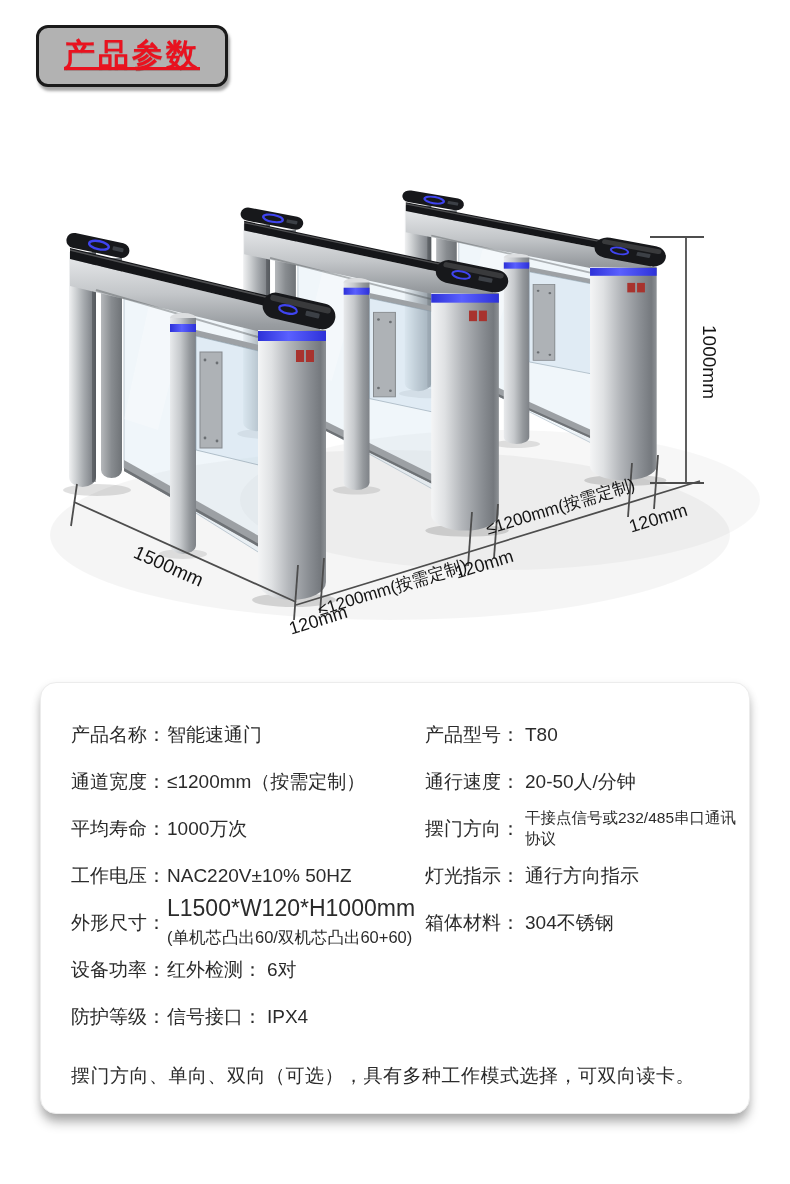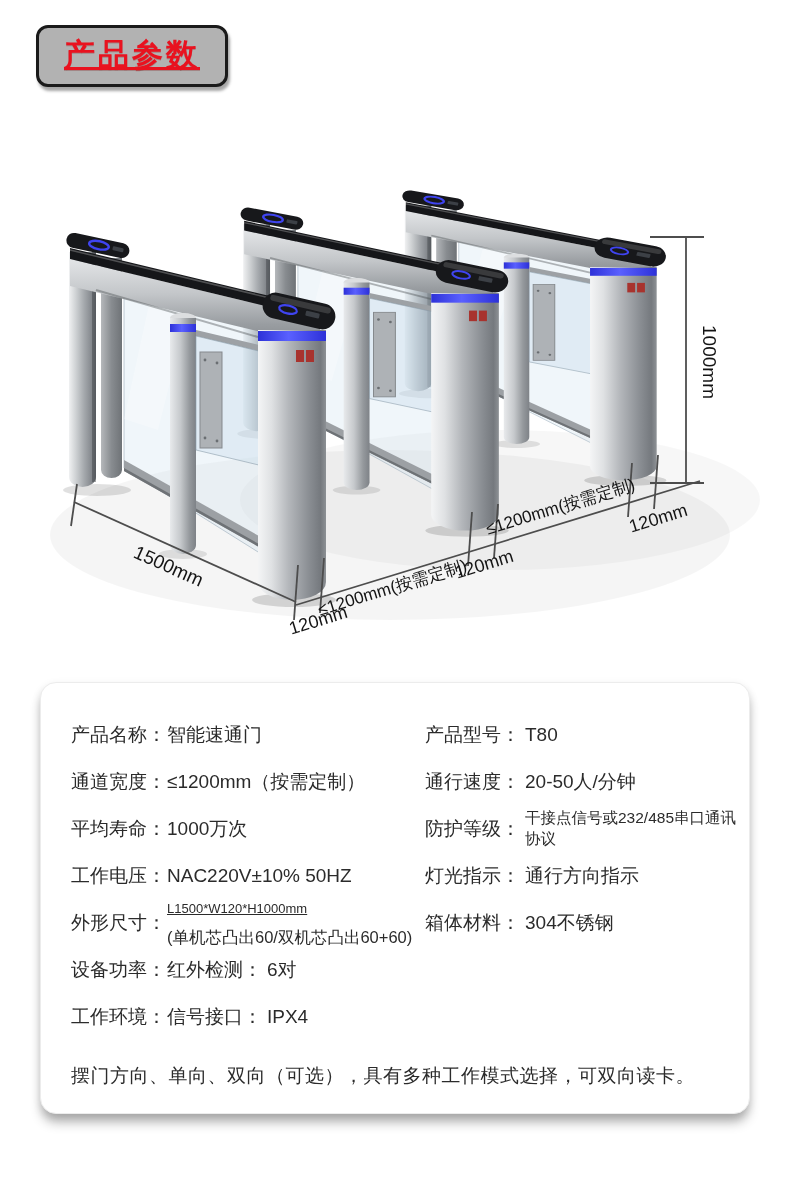--- a/index.html
+++ b/index.html
@@ -35,21 +35,21 @@
     box-sizing:border-box;
     padding:28px 0 0 30px;
   }
   .spec-row{display:flex;align-items:center;height:47px;}
   .cl-label{width:96px;font-size:19px;flex:none;}
   .cl-value{width:258px;font-size:19px;flex:none;}
   .cr-label{width:100px;font-size:19px;flex:none;}
   .cr-value{flex:1;font-size:19px;padding-right:8px;}
   .cr-value.small{font-size:15.5px;}
   .cl-value.dim2{line-height:21px;}
-  .cl-value.dim2 .dim-main{font-size:13px;text-decoration:underline;}
+  .cl-value.dim2 .dim-main{font-size:23px;}
   .cl-value.dim2 .dim-note{font-size:16.5px;margin-top:8px;}
   .spec-note{
     margin-top:16px;height:40px;display:flex;align-items:center;
     font-size:19px;letter-spacing:.5px;padding-right:0;
   }
 </style>
 </head>
 <body>
 
 <div class="badge">
@@ -198,21 +198,21 @@
   <div class="spec-row">
     <div class="cl-label">通道宽度：</div>
     <div class="cl-value">≤1200mm（按需定制）</div>
     <div class="cr-label">通行速度：</div>
     <div class="cr-value">20-50人/分钟</div>
   </div>
 
   <div class="spec-row">
     <div class="cl-label">平均寿命：</div>
     <div class="cl-value">1000万次</div>
-    <div class="cr-label">防护等级：</div>
+    <div class="cr-label">摆门方向：</div>
     <div class="cr-value small">干接点信号或232/485串口通讯协议</div>
   </div>
 
   <div class="spec-row">
     <div class="cl-label">工作电压：</div>
     <div class="cl-value">NAC220V±10% 50HZ</div>
     <div class="cr-label">灯光指示：</div>
     <div class="cr-value">通行方向指示</div>
   </div>
 
@@ -226,19 +226,19 @@
     <div class="cr-value">304不锈钢</div>
   </div>
 
   <div class="spec-row">
     <div class="cl-label">设备功率：</div>
     <div class="cr-label">红外检测：</div>
     <div class="cr-value">6对</div>
   </div>
 
   <div class="spec-row">
-    <div class="cl-label">工作环境：</div>
+    <div class="cl-label">防护等级：</div>
     <div class="cr-label">信号接口：</div>
     <div class="cr-value">IPX4</div>
   </div>
 
   <div class="spec-note">摆门方向、单向、双向（可选），具有多种工作模式选择，可双向读卡。</div>
 </div>
 
 </body></html>

